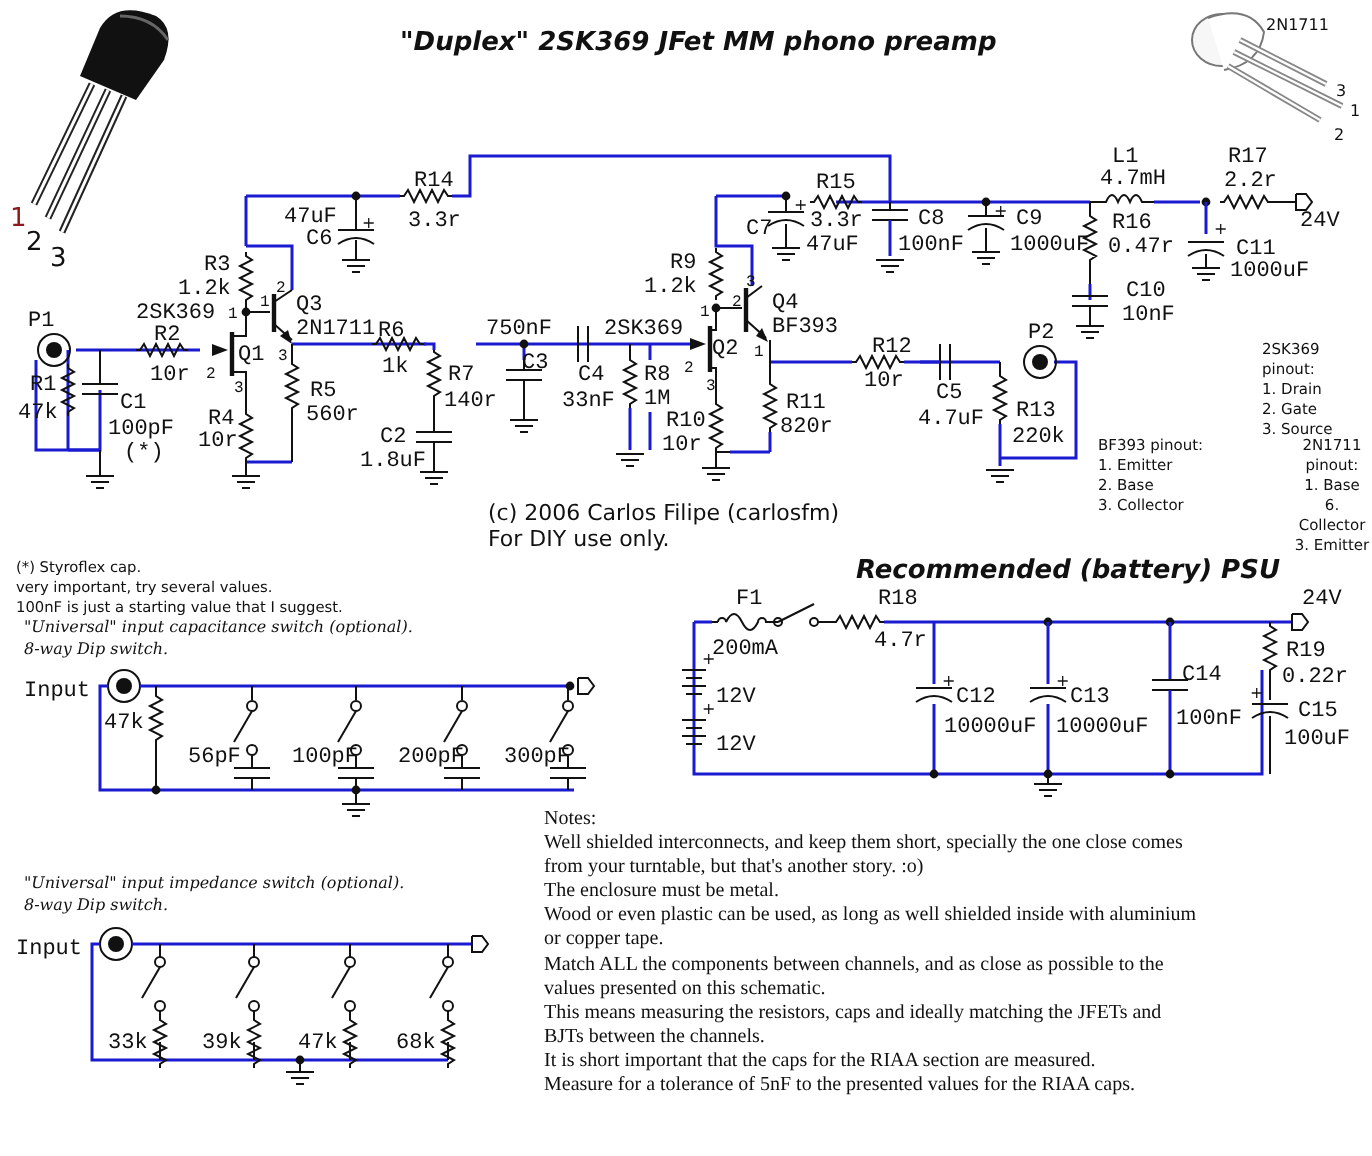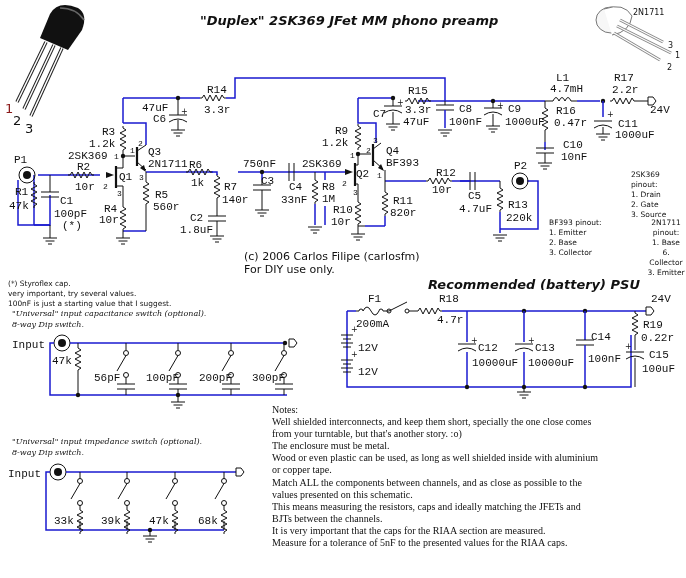--- a/index.html
+++ b/index.html
@@ -554,15 +554,15 @@
   <div>Notes:</div>
   <div>Well shielded interconnects, and keep them short, specially the one close comes</div>
   <div>from your turntable, but that's another story. :o)</div>
   <div>The enclosure must be metal.</div>
   <div>Wood or even plastic can be used, as long as well shielded inside with aluminium</div>
   <div>or copper tape.</div>
   <div>Match ALL the components between channels, and as close as possible to the</div>
   <div>values presented on this schematic.</div>
   <div>This means measuring the resistors, caps and ideally matching the JFETs and</div>
   <div>BJTs between the channels.</div>
-  <div>It is very important that the caps for the RIAA section are measured.</div>
+  <div>It is short important that the caps for the RIAA section are measured.</div>
   <div>Measure for a tolerance of 5nF to the presented values for the RIAA caps.</div>
 </div>
 
 </body></html>

